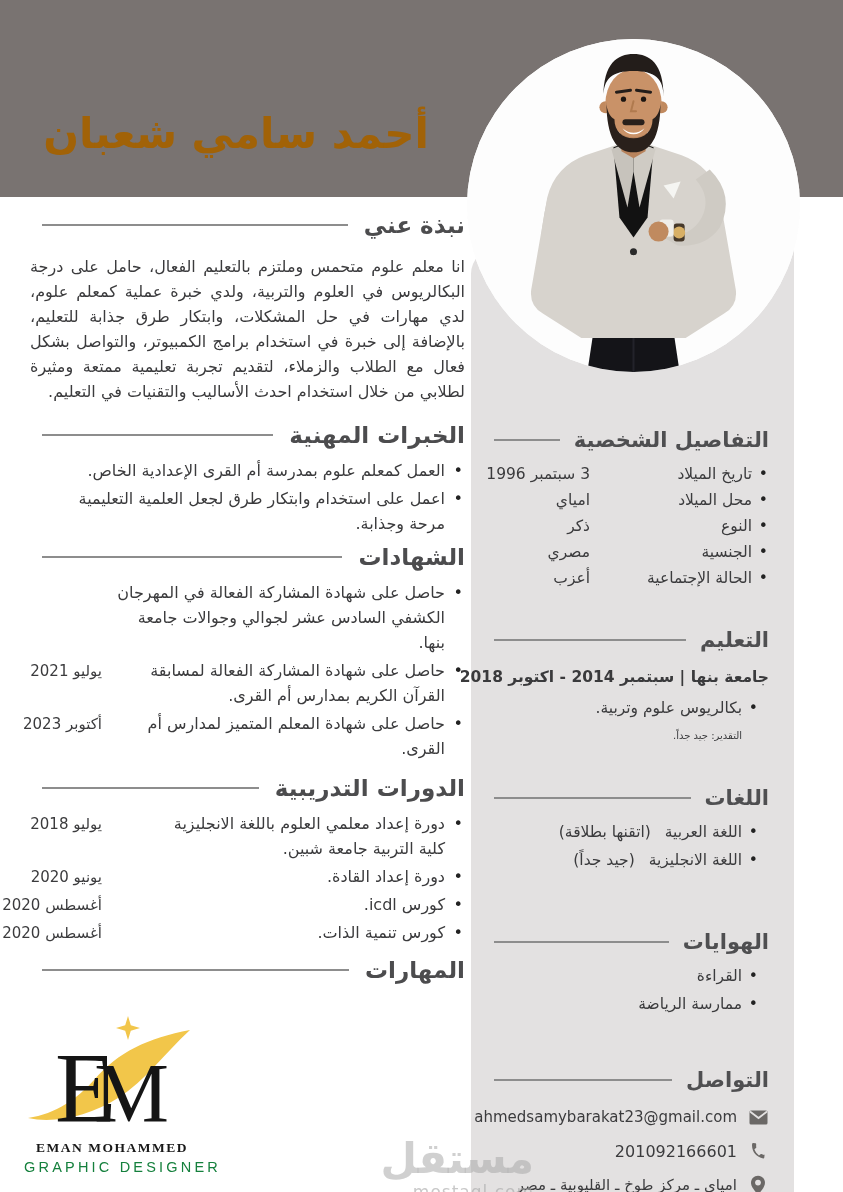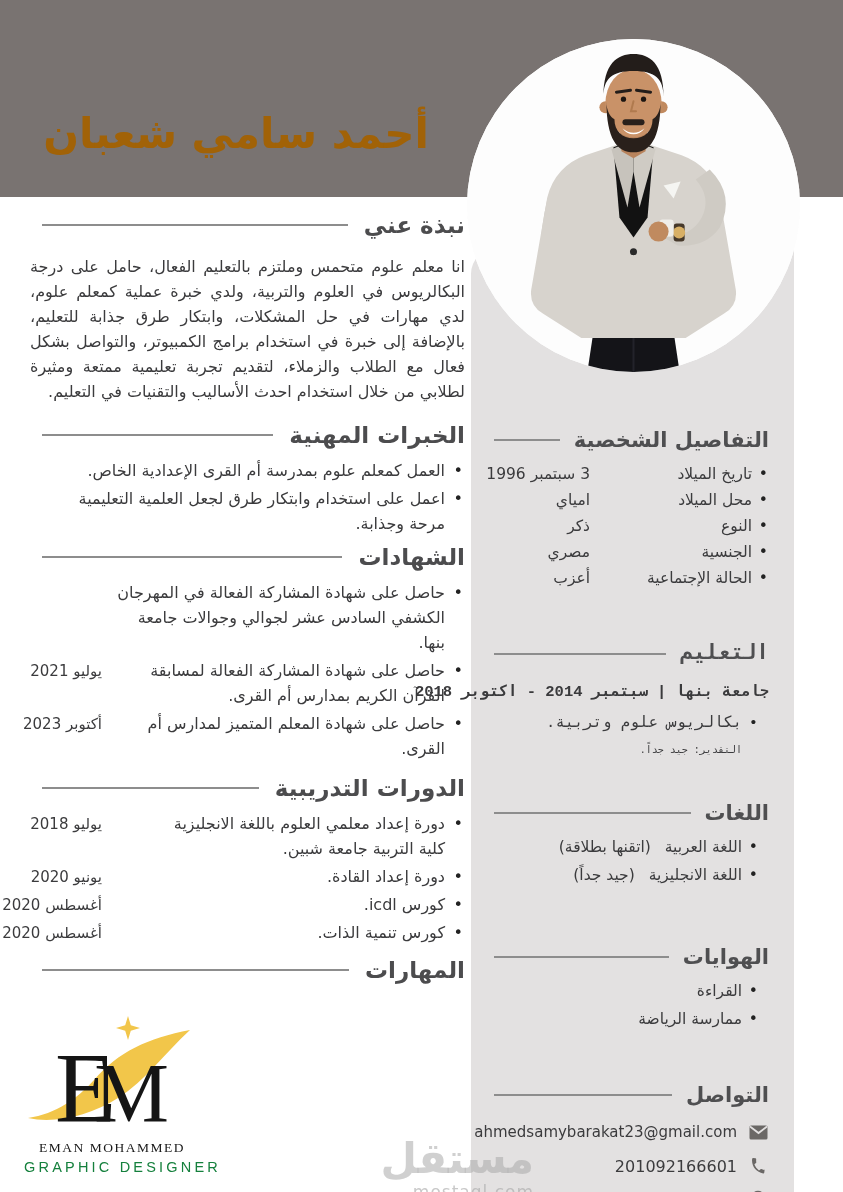--- a/index.html
+++ b/index.html
@@ -41,21 +41,21 @@
   .sec-course .date{margin-right:46px;}
   
   .side-col{position:absolute;left:460px;top:248px;width:323px;box-sizing:border-box;
         padding:178px 14px 0 12px;}
   .prow{display:flex;justify-content:space-between;margin-bottom:6px;font-size:15.5px;
         color:#3b3b3d;line-height:20px;}
   .prow .plabel{position:relative;padding-right:17px;}
   .prow .plabel::before{content:"\2022";position:absolute;right:1px;top:0;color:#222;}
   .prow .pvalue{width:118px;text-align:right;}
   .personal-rows{margin-top:10px;}
-  .sec-edu{margin-top:52px;font-family:Liberation Mono, monospace;} .uni-line{font-weight:bold;font-size:15.5px;color:#3a3a3c;
+  .sec-edu{margin-top:38px;} .uni-line{font-weight:bold;font-size:15.5px;color:#3a3a3c;
         margin:14px 0 10px;text-align:center;white-space:nowrap;}
   ul.slist{list-style:none;margin:8px 0 0 0;padding:0;}
   ul.slist li{position:relative;padding-right:17px;margin-right:10px;text-align:right;
         font-size:15.5px;color:#3b3b3d;line-height:24px;margin-bottom:4px;}
   ul.slist li::before{content:"\2022";position:absolute;right:1px;top:0;color:#222;}
   .grade-line{margin:0 27px 0 0;text-align:right;font-size:10px;color:#3b3b3d;line-height:24px;}
   .sec-lang{margin-top:36px;} .sec-lang .lv{margin-right:9px;}
   .sec-hob{margin-top:56px;}
   .sec-contact{margin-top:50px;}
   .crow{display:flex;align-items:center;margin-top:12px;}
@@ -66,21 +66,21 @@
   
   .logo{position:absolute;left:24px;top:1020px;width:176px;text-align:center;direction:ltr;}
   .mono{position:relative;height:118px;}
   .mono .swoosh{position:absolute;left:0;top:0;width:176px;height:118px;}
   .mono .letters{position:absolute;left:0;top:4px;width:176px;height:114px;display:flex;
         align-items:flex-end;justify-content:center;font-family:"Liberation Serif","DejaVu Serif",serif;
         color:#151515;}
   .mono .e{font-size:100px;line-height:100px;font-weight:400;}
   .mono .m{font-size:84px;line-height:88px;margin-left:-22px;font-weight:400;}
   .mono .sparkle{position:absolute;left:92px;top:-4px;}
-  .lname{font-size:13.5px;font-weight:normal;letter-spacing:1.5px;color:#181818;
+  .lname{font-size:13.5px;font-weight:bold;letter-spacing:1.5px;color:#181818;
         font-family:"Liberation Serif","DejaVu Serif",serif;margin-top:2px;white-space:nowrap;}
   .lrole{font-size:14.5px;letter-spacing:3.2px;color:#15803d;margin-top:3px;
         font-family:"Liberation Sans","DejaVu Sans",sans-serif;white-space:nowrap;}
   
   .watermark{position:absolute;left:348px;top:1112px;width:186px;text-align:right;
         pointer-events:none;z-index:6;margin-top:24px;}
   .wm-ar{font-size:42px;line-height:46px;font-weight:bold;color:rgba(170,170,170,0.55);}
   .wm-en{font-size:17px;line-height:20px;color:rgba(170,170,170,0.65);letter-spacing:1px;
         direction:ltr;}
 </style>

